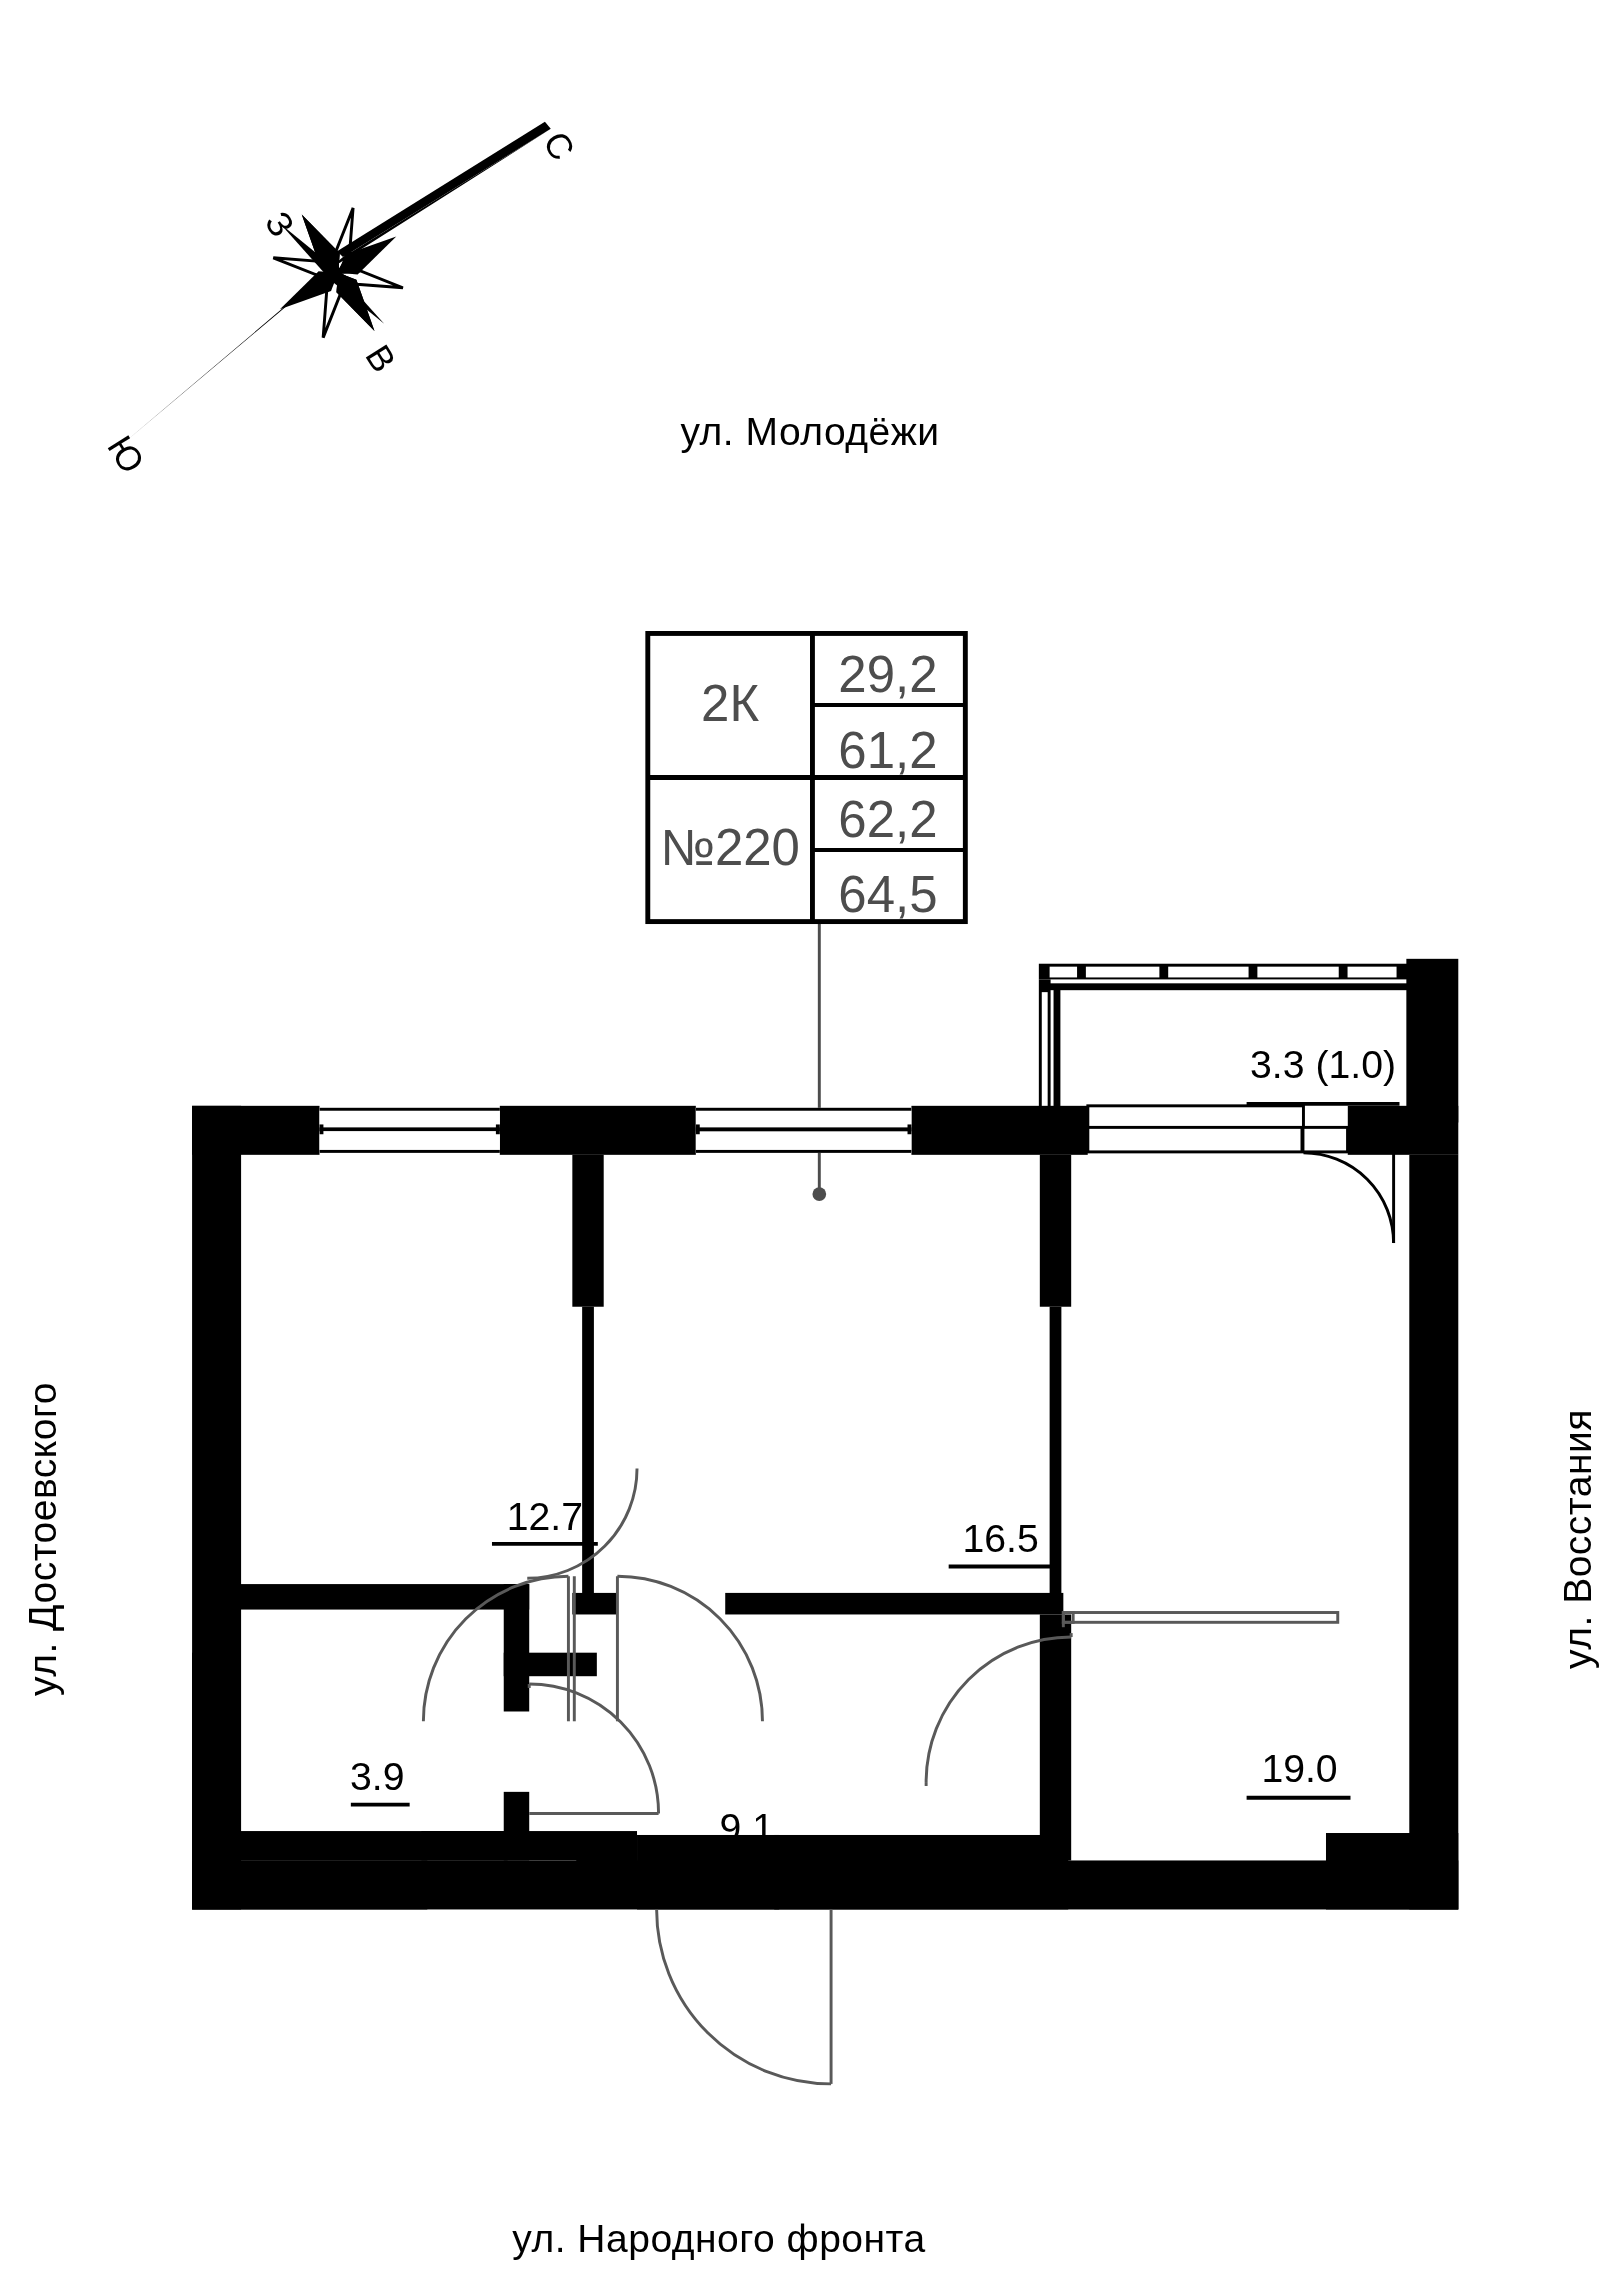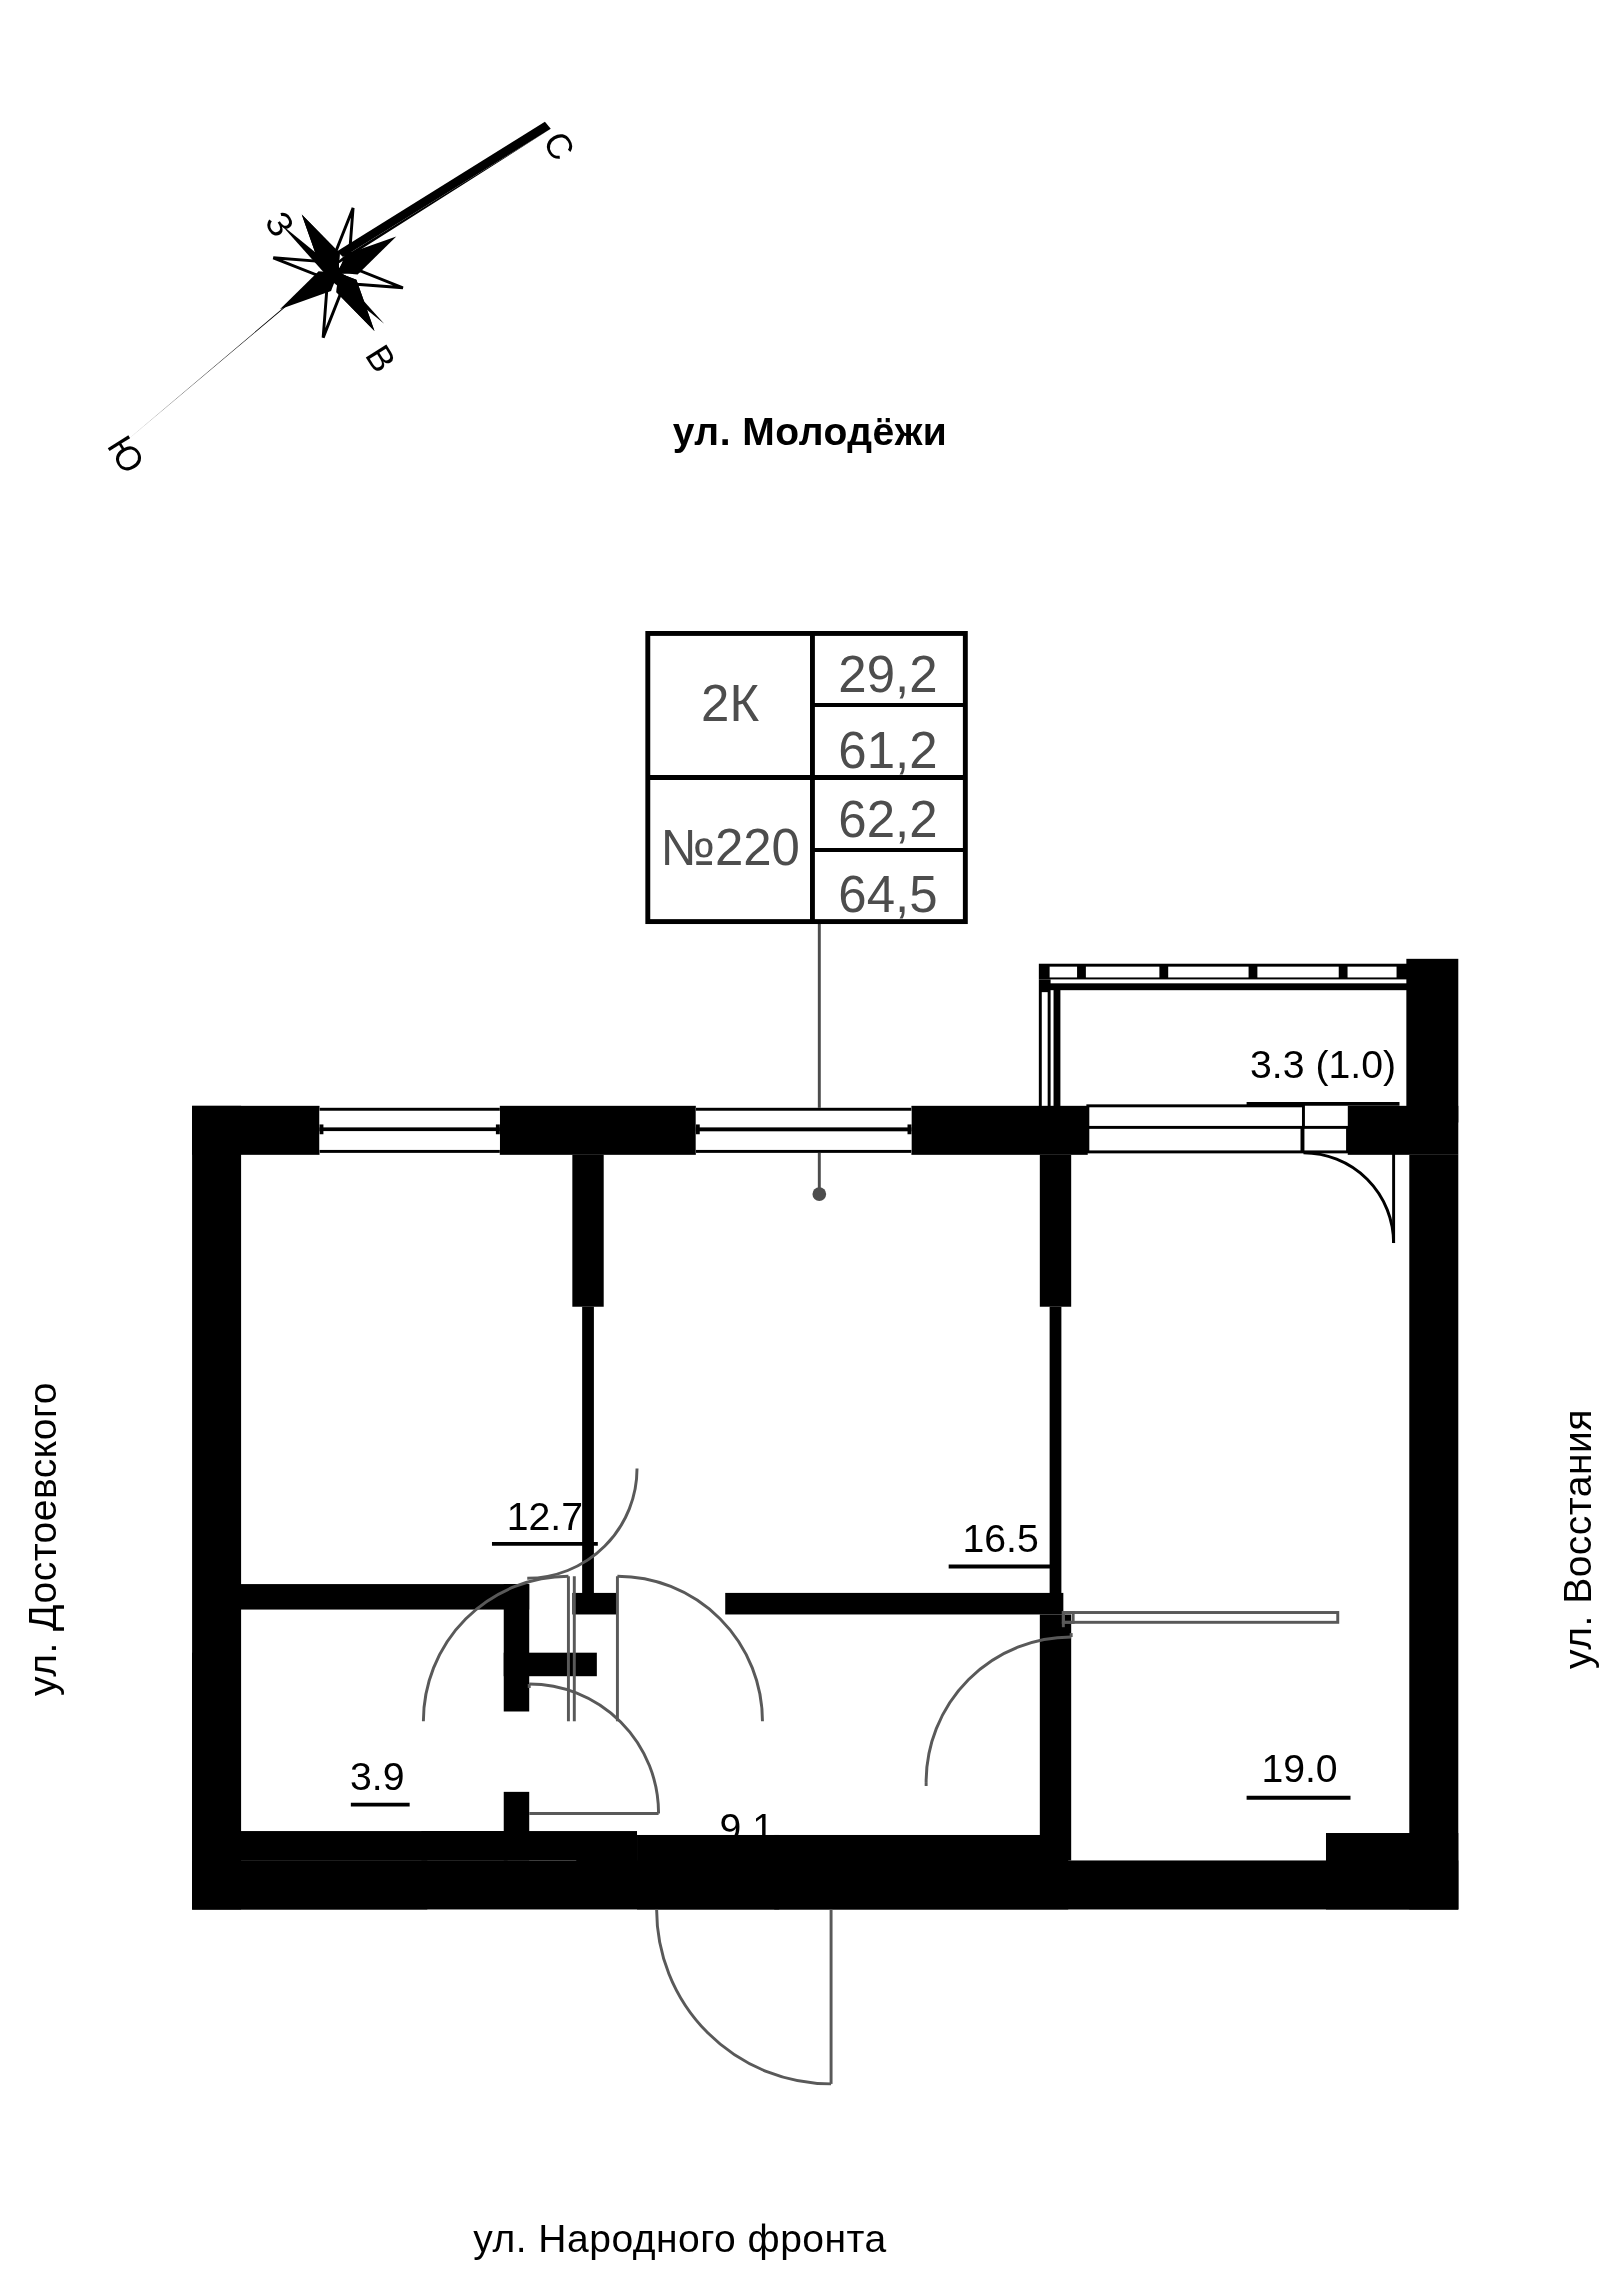--- a/index.html
+++ b/index.html
@@ -29,26 +29,26 @@
     position: absolute;
     font-size: 39px;
     letter-spacing: 0.5px;
     color: #000;
     white-space: nowrap;
   }
   #street-top {
     left: 0; top: 410px;
     width: 1620px;
     text-align: center;
-    font-weight: bold;
   }
   #street-bottom {
     left: 0; top: 2217px;
     width: 1360px;
     text-align: center;
+    padding-left: 39px;
   }
   #street-left {
     left: -202px;
     top: 1517px;
     width: 490px;
     text-align: center;
     transform: rotate(-90deg);
   }
   #street-right {
     left: 1333px;

